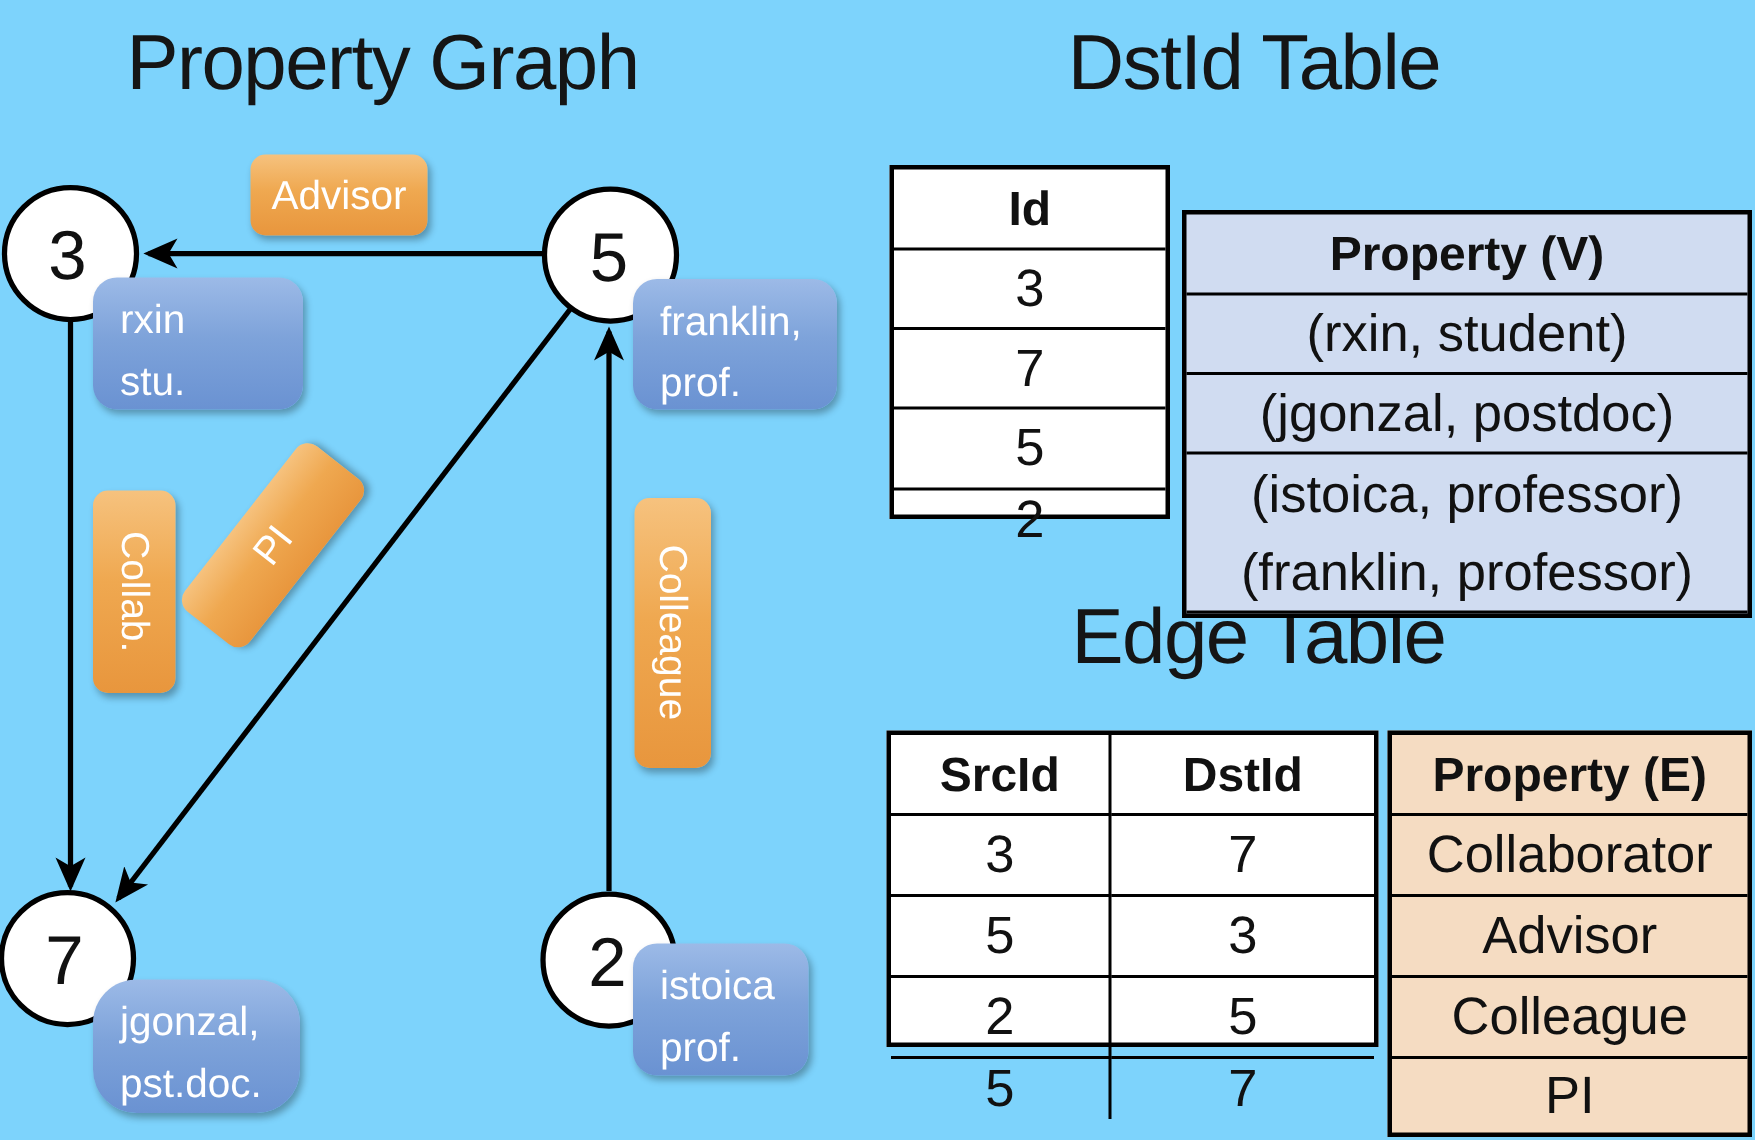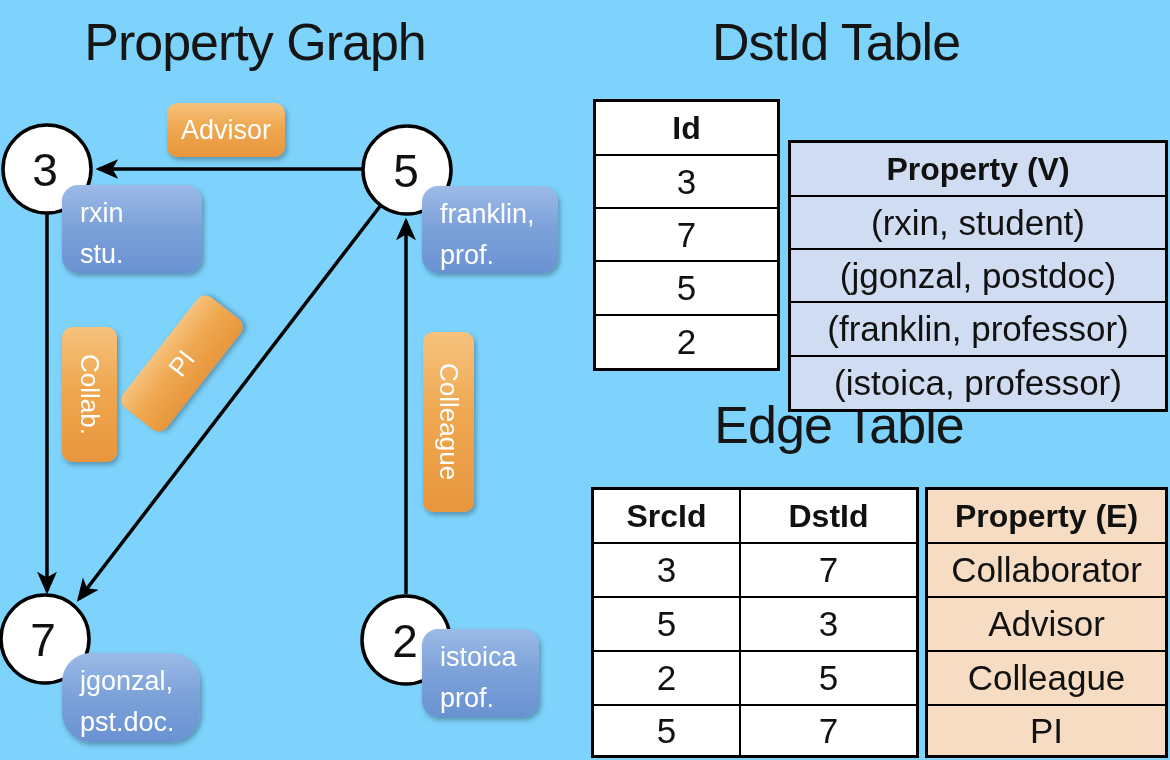--- a/index.html
+++ b/index.html
@@ -97,37 +97,37 @@
   <div class="edge-label vertical" style="left:62px; top:327px; width:55px; height:135px; font-size:26px;">
     <span>Collab.</span>
   </div>
   <div class="edge-label tilted" style="left:112px; top:336px; width:140px; height:55px; font-size:26px;">
     <span>PI</span>
   </div>
   <div class="edge-label vertical" style="left:423px; top:332px; width:51px; height:180px; font-size:26px;">
     <span>Colleague</span>
   </div>
 
-  <div class="tbl" style="left:593px; top:99px; width:187px; height:272px; grid-template-rows:54px 53px 53px 54px auto;">
+  <div class="tbl" style="left:593px; top:110px; width:187px; height:236px; grid-template-rows:54px 53px 53px 54px auto;">
     <div class="c hdr">Id</div>
     <div class="c">3</div>
     <div class="c">7</div>
     <div class="c">5</div>
     <div class="c nb">2</div>
   </div>
 
   <div class="tbl blue-fill" style="left:788px; top:100px; width:380px; height:272px; grid-template-rows:54px 53px 53px 54px auto;margin-top:40px;">
     <div class="c hdr">Property (V)</div>
     <div class="c">(rxin, student)</div>
     <div class="c">(jgonzal, postdoc)</div>
+    <div class="c nb">(istoica, professor)</div>
     <div class="c">(franklin, professor)</div>
-    <div class="c nb">(istoica, professor)</div>
   </div>
 
-  <div class="tbl" style="left:591px; top:487px; width:328px; height:271px; grid-template-columns:147px auto; grid-template-rows:54px 54px 54px 54px auto;">
+  <div class="tbl" style="left:591px; top:487px; width:328px; height:211px; grid-template-columns:147px auto; grid-template-rows:54px 54px 54px 54px auto;">
     <div class="c hdr br">SrcId</div>
     <div class="c hdr">DstId</div>
 
     <div class="c br">3</div>
     <div class="c">7</div>
 
     <div class="c br">5</div>
     <div class="c">3</div>
 
     <div class="c br">2</div>

